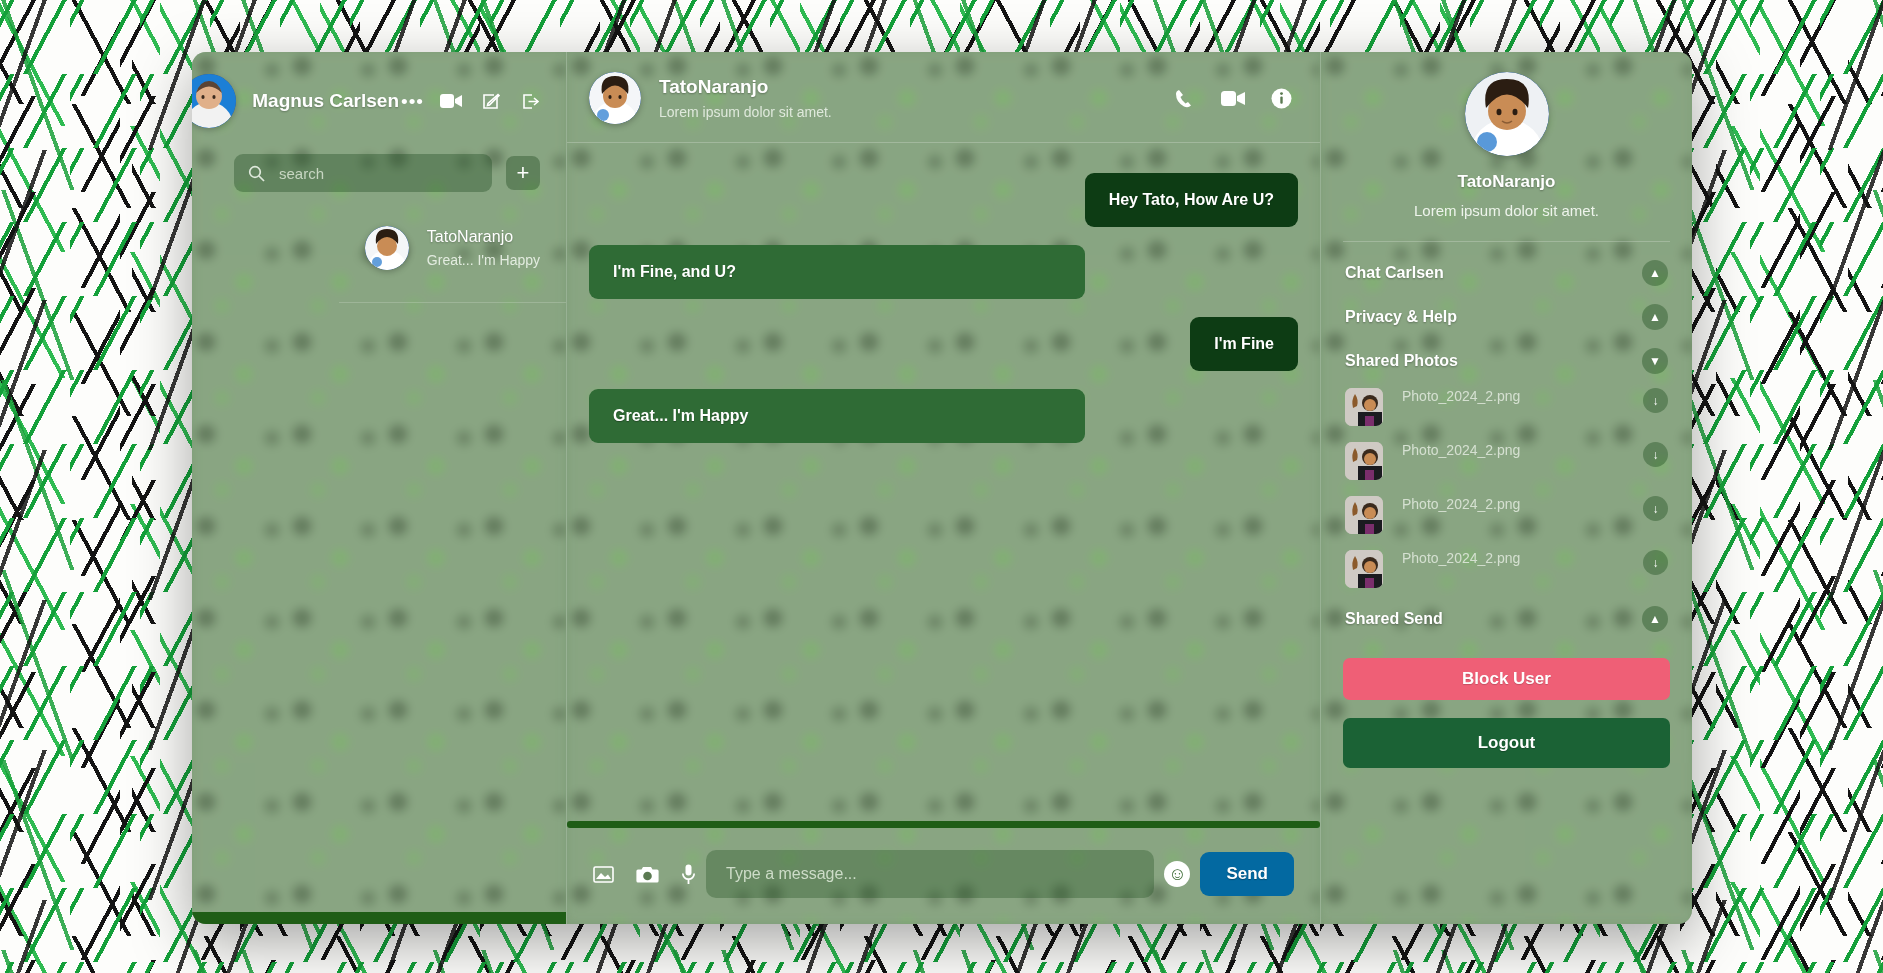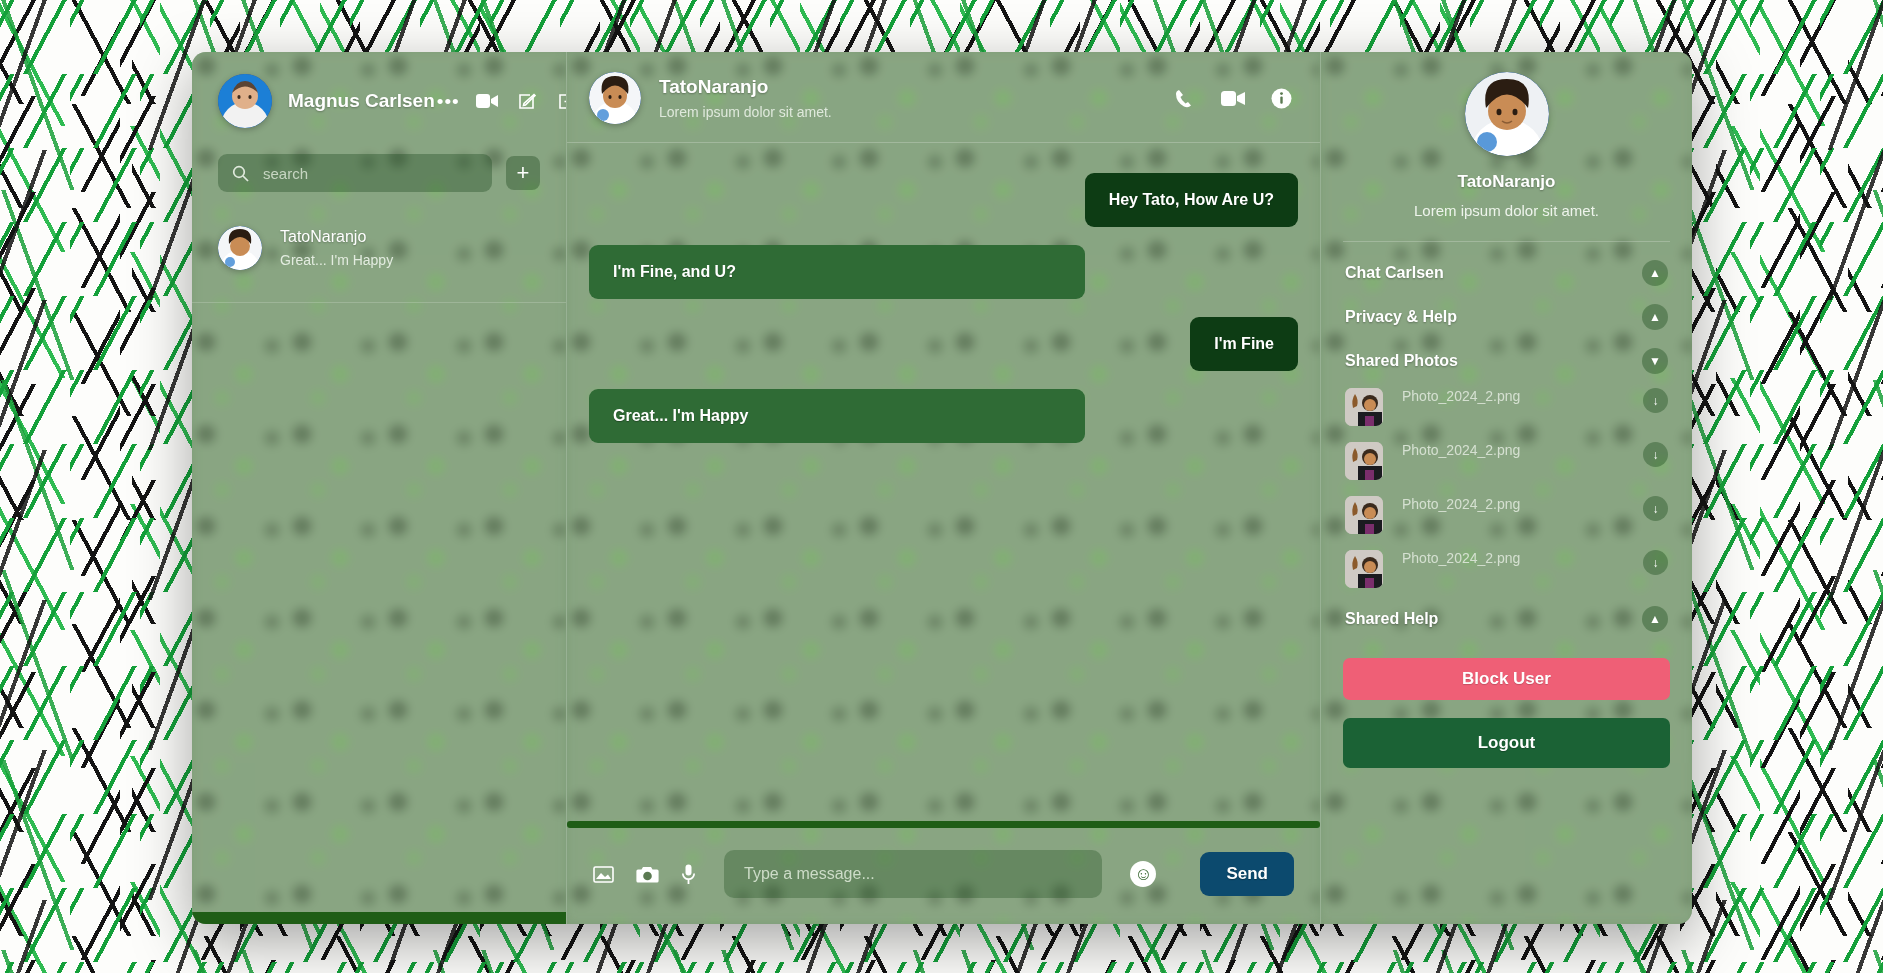--- a/index.html
+++ b/index.html
@@ -48,21 +48,21 @@
       radial-gradient(circle at 80px 18px, rgba(45,60,40,.30) 0 7px, transparent 8px),
       radial-gradient(circle at 30px 70px, rgba(120,195,95,.30) 0 7px, transparent 8px);
     background-size: 96px 92px, 96px 92px, 96px 92px, 96px 92px;
     filter: blur(5px);
     opacity: .95;
   }
   .col-inner { position: relative; z-index: 2; height: 100%; }
 
   
   #sidebar { position: relative; width: 374px; flex: 0 0 374px; overflow: hidden; }
-  #sidebar .col-inner { display:flex; flex-direction:column; }
+  #sidebar .col-inner { display:flex; flex-direction:column;align-items:flex-end; }
   .side-top {
     display:flex; align-items:center; gap:0;
     padding: 22px 26px 10px 26px;
   }
   .avatar {
     border-radius: 50%; overflow:hidden; flex:0 0 auto;
     background:#2a5fa8; position:relative;
     box-shadow: 0 2px 6px rgba(0,0,0,.25);
   }
   .avatar svg { display:block; }
@@ -127,34 +127,33 @@
   .bubble {
     color:#fff; font-size:16px; font-weight:bold;
     padding: 18px 24px; border-radius: 9px;
     text-shadow: 0 1px 1px rgba(0,0,0,.3);
   }
   .bubble.them { background:#2f6b35; min-width:496px; }
   .bubble.own  { background:#0d3c14; }
 
   .chat-progress { height:7px; background:#1f5d16; margin: 12px 0 0 0; border-radius:3px; }
 
-  .composer { display:flex; align-items:center; gap:28px; padding: 22px 26px 26px 26px; }
+  .composer { display:flex; align-items:center; gap:10px; padding: 22px 26px 26px 26px; }
   .composer-icons { display:flex; align-items:center; gap:22px; }
   .msg-input {
     flex:1; height:48px; border-radius:10px; border:0; outline:none;
     background: rgba(30,78,30,.33); color:#eaf2e7;
     font-size:16px; padding: 0 20px; font-family:inherit;
   }
   .msg-input::placeholder { color:#cddcc8; }
   .send-btn {
-    background:#0c4a6e; color:#fff; border:0; cursor:pointer;
+    background:#0369a1; color:#fff; border:0; cursor:pointer;
     font-family:inherit; font-size:17px; font-weight:bold;
     padding: 12px 26px; border-radius:9px;
     text-shadow:0 1px 1px rgba(0,0,0,.3);
-    margin-left:16px;
   }
   .emoji-btn { width:26px; height:26px; border-radius:50%; background:#fff; color:#3c6b34;
                display:flex; align-items:center; justify-content:center; font-size:18px; cursor:pointer; }
 
   
   #detail { position:relative; width:372px; flex:0 0 372px; overflow:hidden;
             border-left:1px solid rgba(255,255,255,.22); }
   #detail .col-inner { display:flex; flex-direction:column; padding: 20px 22px 0 22px; }
   .profile { display:flex; flex-direction:column; align-items:center; gap:10px; padding-bottom: 18px;
              border-bottom: 1px solid rgba(255,255,255,.22); }
@@ -483,21 +482,21 @@
                 </svg>
             </div>
             <span class="photo-name">Photo_2024_2.png</span>
             <span class="dl">↓</span>
           </div>
         </div>
       </div>
 
       <div class="detail-section">
         <div class="section-head">
-          <span class="section-title">Shared Help</span>
+          <span class="section-title">Shared Send</span>
           <span class="chev">▲</span>
         </div>
       </div>
 
       <div class="detail-actions">
         <button class="block-btn">Block User</button>
         <button class="logout-btn">Logout</button>
       </div>
 
     </div>

